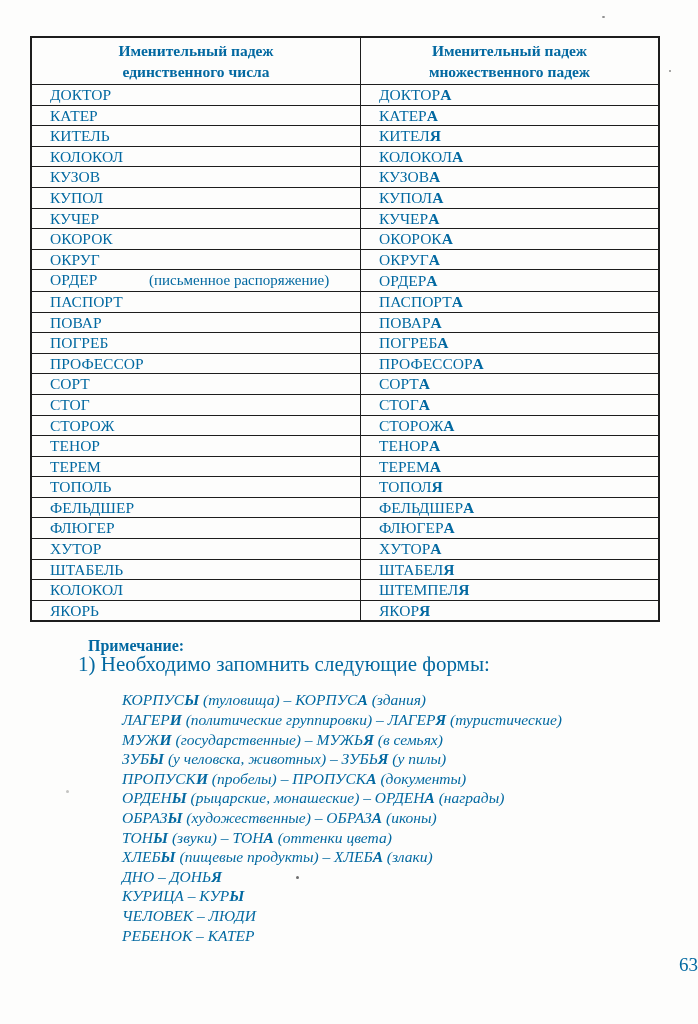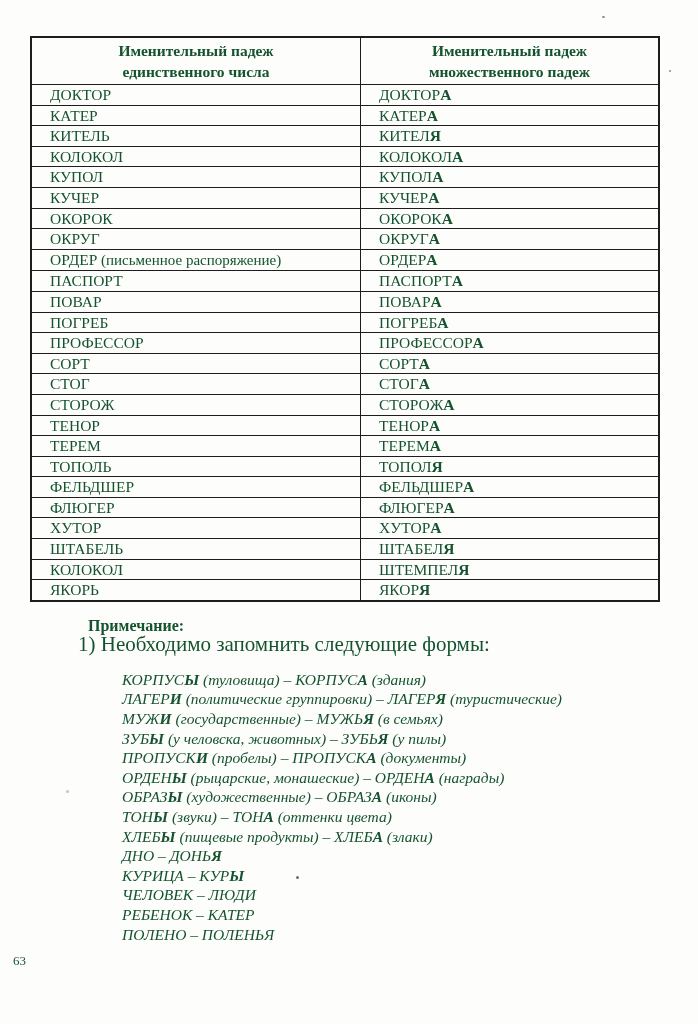--- a/index.html
+++ b/index.html
@@ -1,21 +1,21 @@
 <!DOCTYPE html>
 <html><head>
 <meta charset="utf-8">
 <style>
   html,body { margin:0; padding:0; background:#ffffff; }
   .page {
     position:relative;
     width:698px; height:1024px;
     background:#fdfdfc;
     font-family:"Liberation Serif","DejaVu Serif",serif;
-    color:#14532d;
+    color:#0369a1;
     overflow:hidden;
   }
   table.noun-table {
     margin:36px 0 0 30px;
     width:630px;
     border-collapse:collapse;
     border:2px solid #1d1d1d;
   }
   table.noun-table th, table.noun-table td {
     border:1px solid #1d1d1d;
@@ -29,43 +29,43 @@
   }
   table.noun-table td {
     font-size:15.5px;
     height:19.6px;
     line-height:19.6px;
     padding:0 4px 0 18px;
     white-space:nowrap;
     vertical-align:middle;
   }
   td.col-singular { width:306px; }
-  .cell-note { font-size:15px; }
+  .cell-note { font-size:15px;margin-left:48px; }
   .pl-ending, .seg-bold { font-weight:bold; }
   .note-heading {
     margin:14px 0 0 88px;
     font-size:16px;
     font-weight:bold;
     line-height:19px;
   }
   .note-intro {
     margin:0 0 0 78px;
     font-size:21px;
     line-height:19px;
   }
   .note-list { margin:16px 0 0 122px;font-style:italic; }
   .note-item {
     font-size:15.5px;
     line-height:19.6px;
     white-space:nowrap;
   }
   .page-number {
     margin-top:9px;
-    text-align:left;
-    font-size:13px;
+    text-align:right;
+    font-size:19px;
     padding-left:13px;
   }
   .speck { position:absolute; background:#8a8a8a; border-radius:50%; }
   .speck.s1 { left:602px; top:16px; width:3px; height:2px; }
   .speck.s2 { left:669px; top:70px; width:2px; height:2px; }
   .speck.s3 { left:66px;  top:790px; width:3px; height:3px; background:#c4c4c2; }
   .speck.s4 { left:296px; top:876px; width:3px; height:3px; background:#6e6e6e; }
 </style>
 </head>
 <body>
@@ -99,20 +99,24 @@
           <td class="col-singular">КАТЕР</td>
           <td class="col-plural">КАТЕР<b class="pl-ending">А</b></td>
         </tr>
         <tr>
           <td class="col-singular">КИТЕЛЬ</td>
           <td class="col-plural">КИТЕЛ<b class="pl-ending">Я</b></td>
         </tr>
         <tr>
           <td class="col-singular">КОЛОКОЛ</td>
           <td class="col-plural">КОЛОКОЛ<b class="pl-ending">А</b></td>
+        </tr>
+        <tr>
+          <td class="col-singular">КУЗОВ</td>
+          <td class="col-plural">КУЗОВ<b class="pl-ending">А</b></td>
         </tr>
         <tr>
           <td class="col-singular">КУПОЛ</td>
           <td class="col-plural">КУПОЛ<b class="pl-ending">А</b></td>
         </tr>
         <tr>
           <td class="col-singular">КУЧЕР</td>
           <td class="col-plural">КУЧЕР<b class="pl-ending">А</b></td>
         </tr>
         <tr>
@@ -204,19 +208,18 @@
         <div class="note-item">ЗУБ<b class="seg-bold">Ы</b> (у человска, животных) – ЗУБЬ<b class="seg-bold">Я</b> (у пилы)</div>
         <div class="note-item">ПРОПУСК<b class="seg-bold">И</b> (пробелы) – ПРОПУСК<b class="seg-bold">А</b> (документы)</div>
         <div class="note-item">ОРДЕН<b class="seg-bold">Ы</b> (рыцарские, монашеские) – ОРДЕН<b class="seg-bold">А</b> (награды)</div>
         <div class="note-item">ОБРАЗ<b class="seg-bold">Ы</b> (художественные) – ОБРАЗ<b class="seg-bold">А</b> (иконы)</div>
         <div class="note-item">ТОН<b class="seg-bold">Ы</b> (звуки) – ТОН<b class="seg-bold">А</b> (оттенки цвета)</div>
         <div class="note-item">ХЛЕБ<b class="seg-bold">Ы</b> (пищевые продукты) – ХЛЕБ<b class="seg-bold">А</b> (злаки)</div>
         <div class="note-item">ДНО – ДОНЬ<b class="seg-bold">Я</b></div>
         <div class="note-item">КУРИЦА – КУР<b class="seg-bold">Ы</b></div>
         <div class="note-item">ЧЕЛОВЕК – ЛЮДИ</div>
         <div class="note-item">РЕБЕНОК – КАТЕР</div>
-        <div class="note-item">ПОЛЕНО – ПОЛЕНЬЯ</div>
       </div>
   </div>
 
   <div class="page-number">63</div>
 
 </div>
 
 </body></html>

